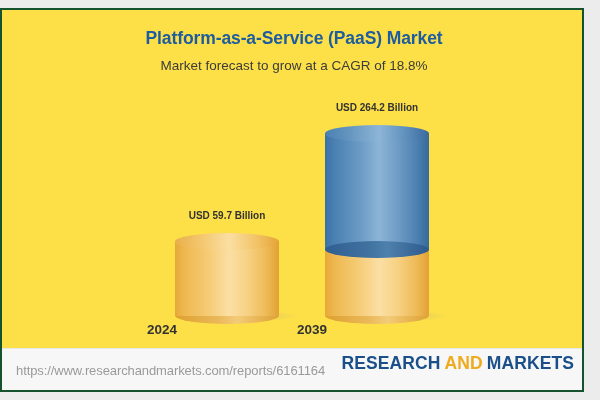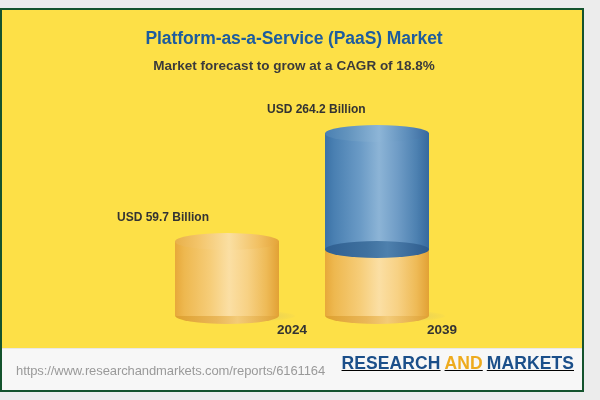--- a/index.html
+++ b/index.html
@@ -39,21 +39,21 @@
     font-size: 17.5px;
     font-weight: bold;
     color: #1d5c9e;
     letter-spacing: -0.1px;
   }
 
   #chart-subtitle {
     margin: 0;
     padding-top: 9px;
     font-size: 13.5px;
-    font-weight: bold;
+    font-weight: normal;
     color: #3b3b3b;
   }
 
   
   #plot {
     position: absolute;
     left: 0;
     top: 0;
     width: 584px;
     height: 342px;
@@ -131,30 +131,31 @@
     height: 12px;
     border-radius: 50%;
     background: radial-gradient(ellipse at center,
       rgba(150,150,150,0.30) 0%, rgba(150,150,150,0.10) 55%,
       rgba(255,255,255,0) 78%);
   }
 
   .value-label {
     position: absolute;
     width: 220px;
-    font-size: 12px;
+    text-align: center;
+    font-size: 10px;
     font-weight: bold;
     color: #333333;
     white-space: nowrap;
   }
 
   .cat-label {
     position: absolute;
     width: 160px;
-    text-align: right;
+    text-align: left;
     font-size: 13.5px;
     font-weight: bold;
     color: #333333;
   }
 
   
   #footer {
     position: absolute;
     left: 0;
     bottom: 0;
@@ -172,21 +173,20 @@
     font-size: 13px;
     color: #9a9a9a;
     letter-spacing: -0.1px;
   }
 
   #logo {
     position: absolute;
     right: 12px;
     top: 5px;
     text-align: right;
-    text-decoration: underline;
   }
 
   #logo-wordmark {
     font-size: 17.5px;
     font-weight: bold;
     letter-spacing: 0.1px;
     line-height: 19px;
     white-space: nowrap;
   }
 

